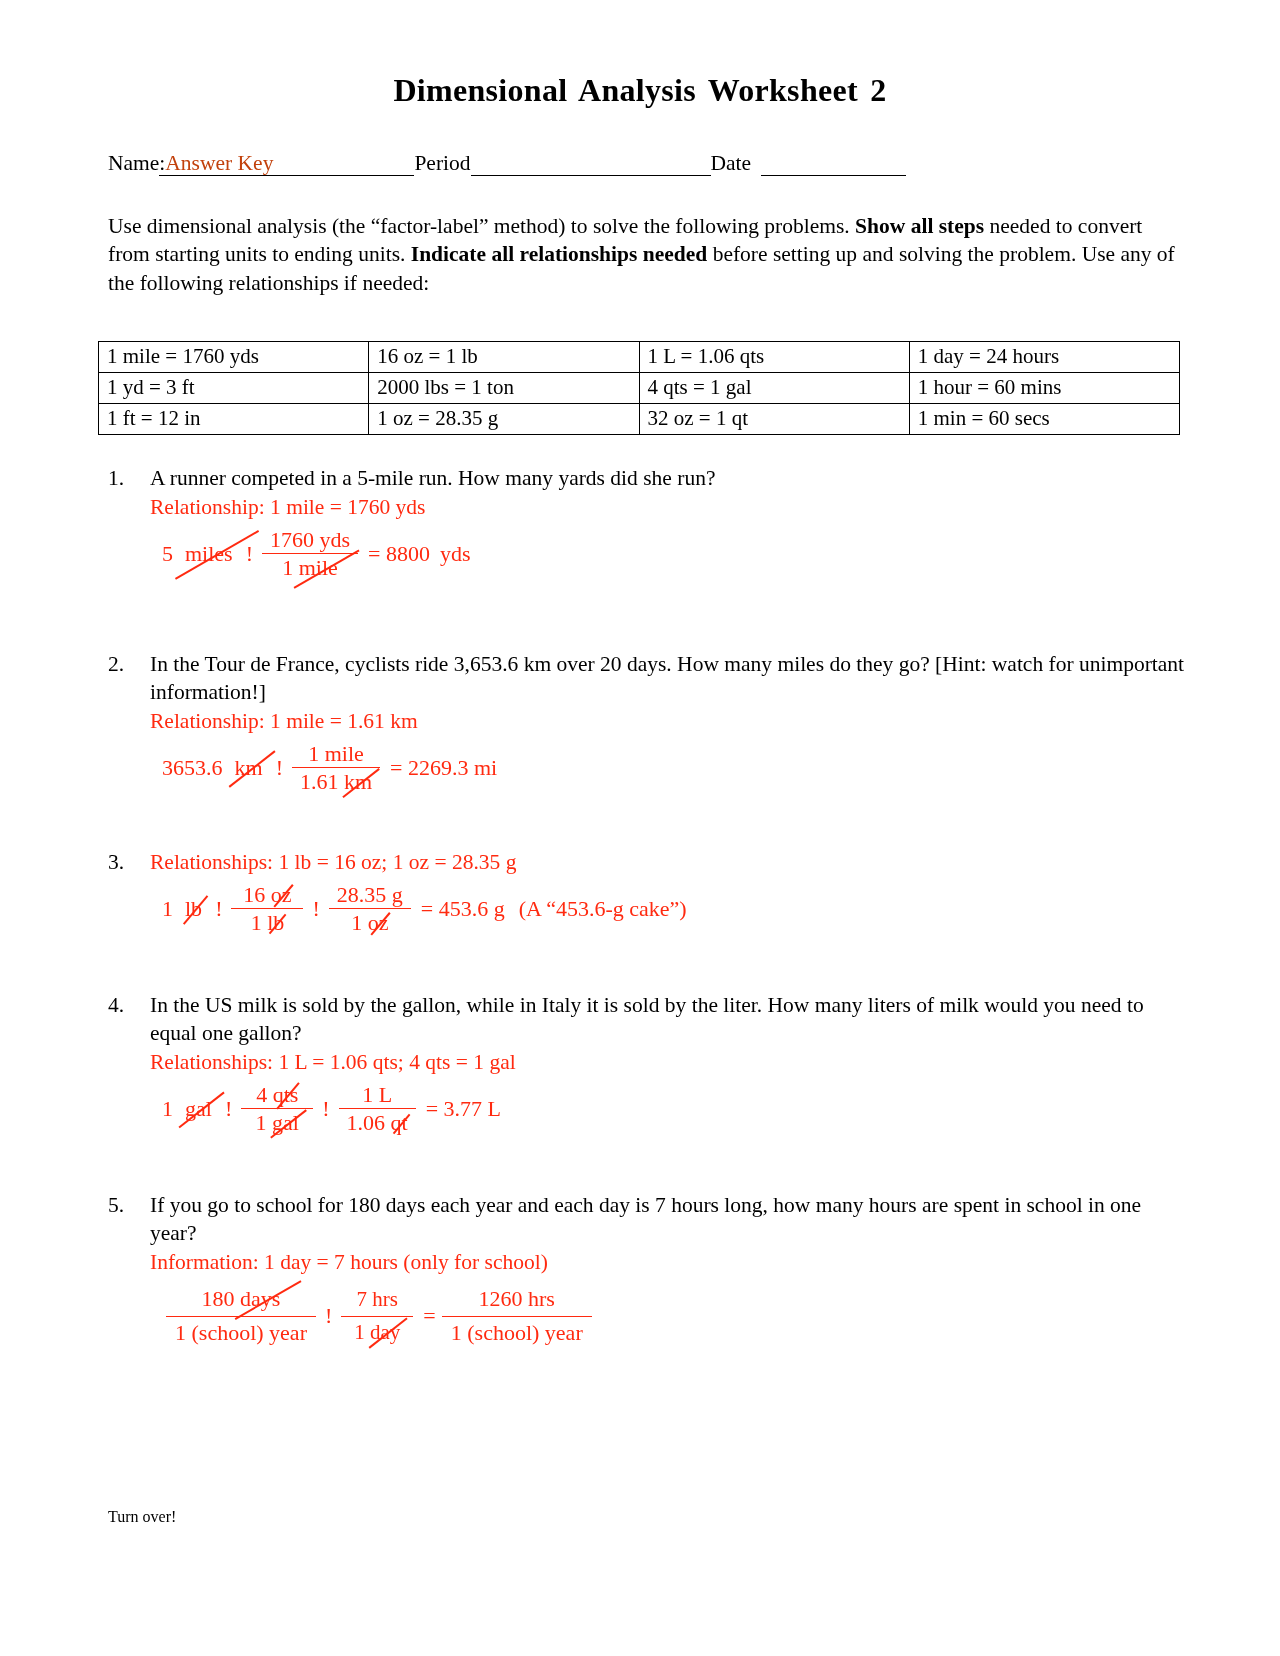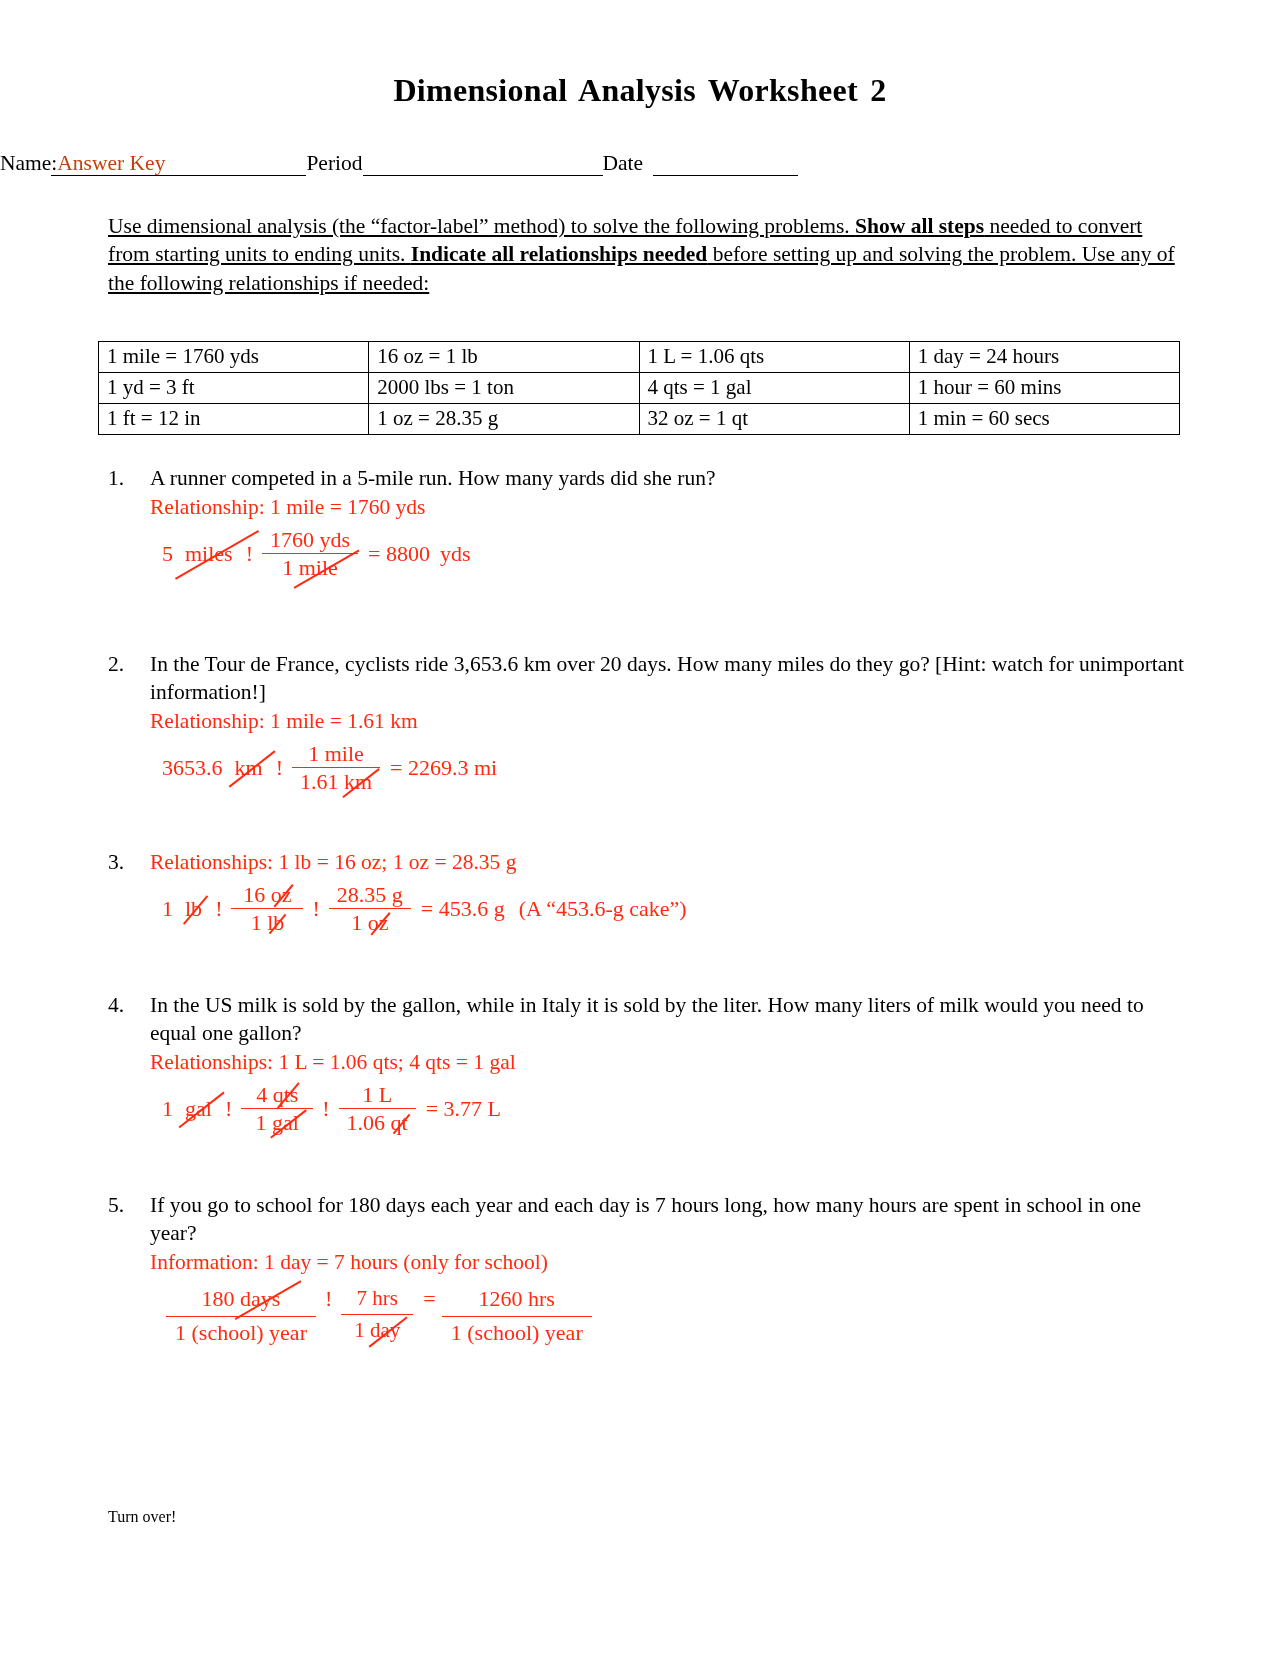--- a/index.html
+++ b/index.html
@@ -29,20 +29,21 @@
     font-size: 32px;
     font-weight: bold;
     letter-spacing: 0.3px;
     margin: 72px 0 0 0;
     word-spacing: 4px;
   }
 
   
   .namerow {
     margin: 42px 0 0 0;
+    padding-left: 108px;
     padding-right: 100px;
     font-size: 21.5px;
     display: flex;
     align-items: flex-start;
     white-space: nowrap;
   }
   .nm-answer {
     color: #c2410c;
     margin-left: 0;
     padding-right: 4px;
@@ -68,21 +69,20 @@
     margin-left: 10px;
   }
 
   
   .instructions {
     margin: 36px 0 0 0;
     padding: 0 105px 0 108px;
     font-size: 21.5px;
     line-height: 1.32;
     text-align: left;
-    text-decoration: underline;
   }
   .instructions b { font-weight: bold; }
 
   
   .conv-wrap {
     margin: 28px 0 0 0;
     padding: 16px 100px 0 98px;
   }
   table.conv {
     border-collapse: collapse;
@@ -192,20 +192,21 @@
   .cancel.steep::after {
     transform: rotate(-50deg);
     left: -2px;
     right: -6px;
   }
 
   
   .work5 {
     color: #ff2a10;
     display: flex;
+    align-items: center;
     margin-top: 8px;
     padding-left: 14px;
     font-size: 22px;
   }
   .frac.wide .bar { min-width: 150px; }
   .frac.small { font-size: 21px; }
 
   .turnover {
     position: absolute;
     left: 108px;

